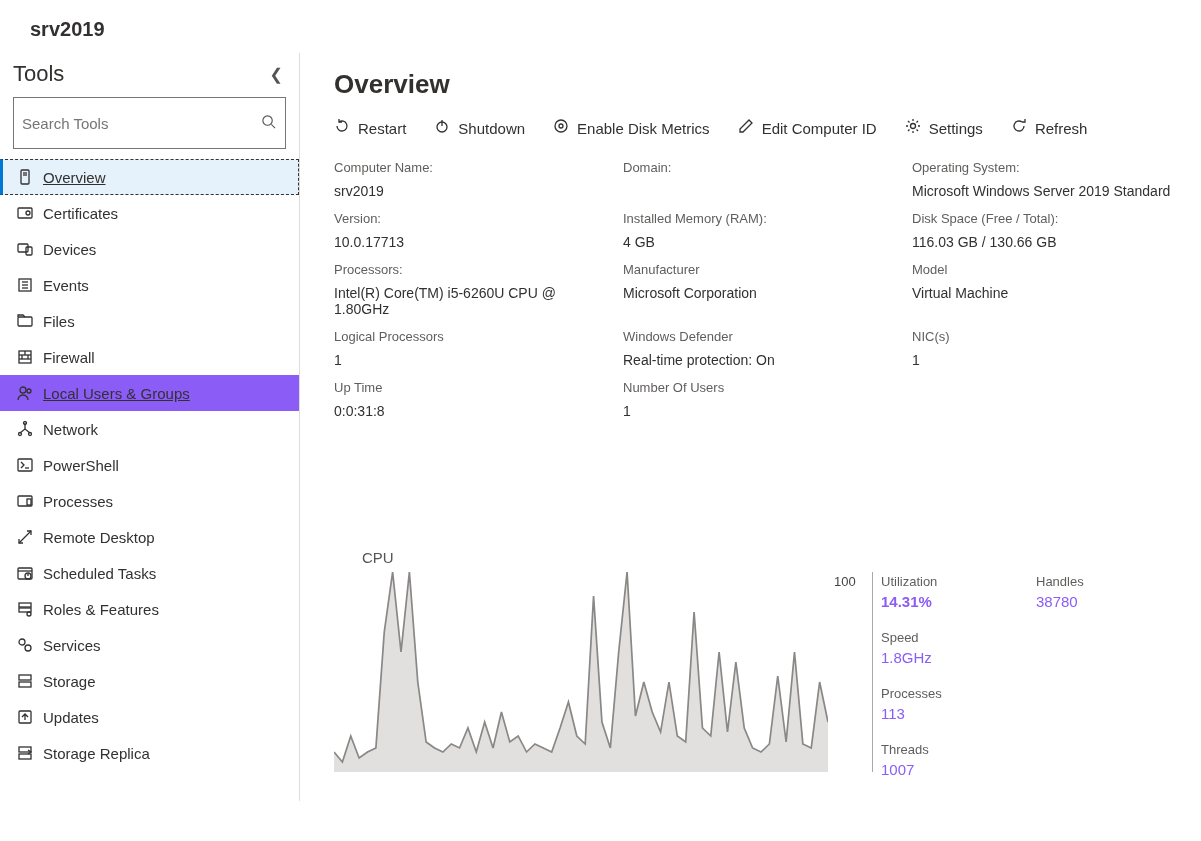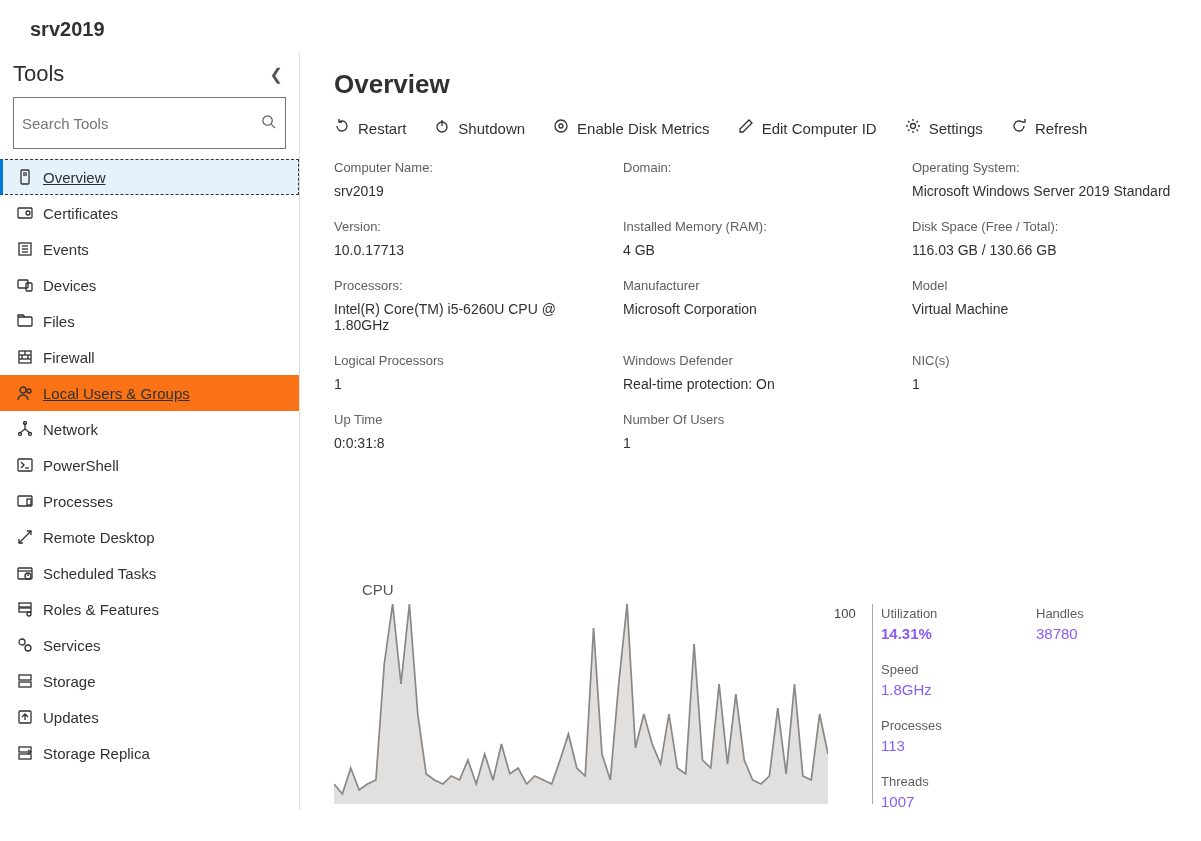--- a/index.html
+++ b/index.html
@@ -12,28 +12,28 @@
   .tools-hdr .chev { font-size: 16px; color:#555; cursor:pointer; }
   .searchwrap { padding: 0 13px 10px 13px; }
   .search { display: flex; align-items: center; border: 1px solid #767676; height: 52px; }
   .search input { border:0; outline:0; flex:1; font-size:15px; padding-left:8px; color:#767676; }
   .search .sicon { width: 34px; text-align:center; color:#555; }
   .nav { list-style:none; }
   .nav li { display:flex; align-items:center; height:36px; padding-left:14px; font-size:15px; cursor:pointer; border-left:3px solid transparent; }
   .nav li .icon { width:26px; color:#323130; font-size:15px; display:inline-flex; }
   .nav li.active { background:#e5f1fb; border:1px dashed #333; border-left:3px solid #0078d4; }
   .nav li.active .lbl { text-decoration: underline; }
-  .nav li.hover { background:#f97316; }
+  .nav li.hover { background:#8b5cf6; }
   .nav li.hover .lbl { text-decoration: underline; }
   .main { flex:1; padding: 16px 20px 0 34px; }
   .main h1 { font-size: 26px; font-weight:700; margin-bottom: 18px; }
   .toolbar { display:flex; gap: 28px; margin-bottom: 22px; }
   .toolbar .btn { display:flex; align-items:center; gap:8px; font-size:15px; cursor:pointer; }
   .toolbar .btn .ticon { font-size:16px; }
-  .grid { display:grid; grid-template-columns: 1fr 1fr 1fr; gap: 20px 20px; margin-bottom: 120px;}
+  .grid { display:grid; grid-template-columns: 1fr 1fr 1fr; gap: 12px 20px; margin-bottom: 120px;}
   .cell .k { font-size:13px; color:#605e5c; margin-bottom:8px; }
   .cell .v { font-size:14px; color:#323130; }
   .cpusect { display:flex; gap:20px; padding-top:10px;}
   .cpu-left { flex:1; }
   .cpu-left .title { font-size:15px; color:#555; margin:0 0 6px 28px; }
   .chart-wrap { position:relative; display:flex; }
   .chart { flex:1; height:200px; overflow:hidden; }
   .yaxis { width:36px; font-size:13px; color:#444; padding-left:6px; padding-top:2px;}
   .sep { width:1px; background:#aaa; align-self:stretch; margin:0 8px; height:200px;}
   .cpu-stats { width:300px; display:grid; grid-template-columns:1fr 1fr; gap:20px 10px; align-content:start; padding-top:2px;}
@@ -83,36 +83,36 @@
             <svg viewBox="0 0 16 16">
               <rect x="1" y="3" width="14" height="10" rx="1"></rect>
               <circle cx="11" cy="8" r="2"></circle>
             </svg>
           </span>
           <span class="lbl">Certificates</span>
         </li>
         <li>
           <span class="icon">
             <svg viewBox="0 0 16 16">
+              <rect x="1" y="3" width="10" height="8" rx="1"></rect>
+              <rect x="9" y="6" width="6" height="8" rx="1"></rect>
+            </svg>
+          </span>
+          <span class="lbl">Devices</span>
+        </li>
+        <li>
+          <span class="icon">
+            <svg viewBox="0 0 16 16">
               <rect x="2" y="2" width="12" height="12"></rect>
               <line x1="5" y1="5" x2="11" y2="5"></line>
               <line x1="5" y1="8" x2="11" y2="8"></line>
               <line x1="5" y1="11" x2="11" y2="11"></line>
             </svg>
           </span>
           <span class="lbl">Events</span>
-        </li>
-        <li>
-          <span class="icon">
-            <svg viewBox="0 0 16 16">
-              <rect x="1" y="3" width="10" height="8" rx="1"></rect>
-              <rect x="9" y="6" width="6" height="8" rx="1"></rect>
-            </svg>
-          </span>
-          <span class="lbl">Devices</span>
         </li>
         <li>
           <span class="icon">
             <svg viewBox="0 0 16 16">
               <rect x="1" y="4" width="14" height="9" rx="1"></rect>
               <path d="M1 4 L1 2 L6 2 L8 4"></path>
             </svg>
           </span>
           <span class="lbl">Files</span>
         </li>

